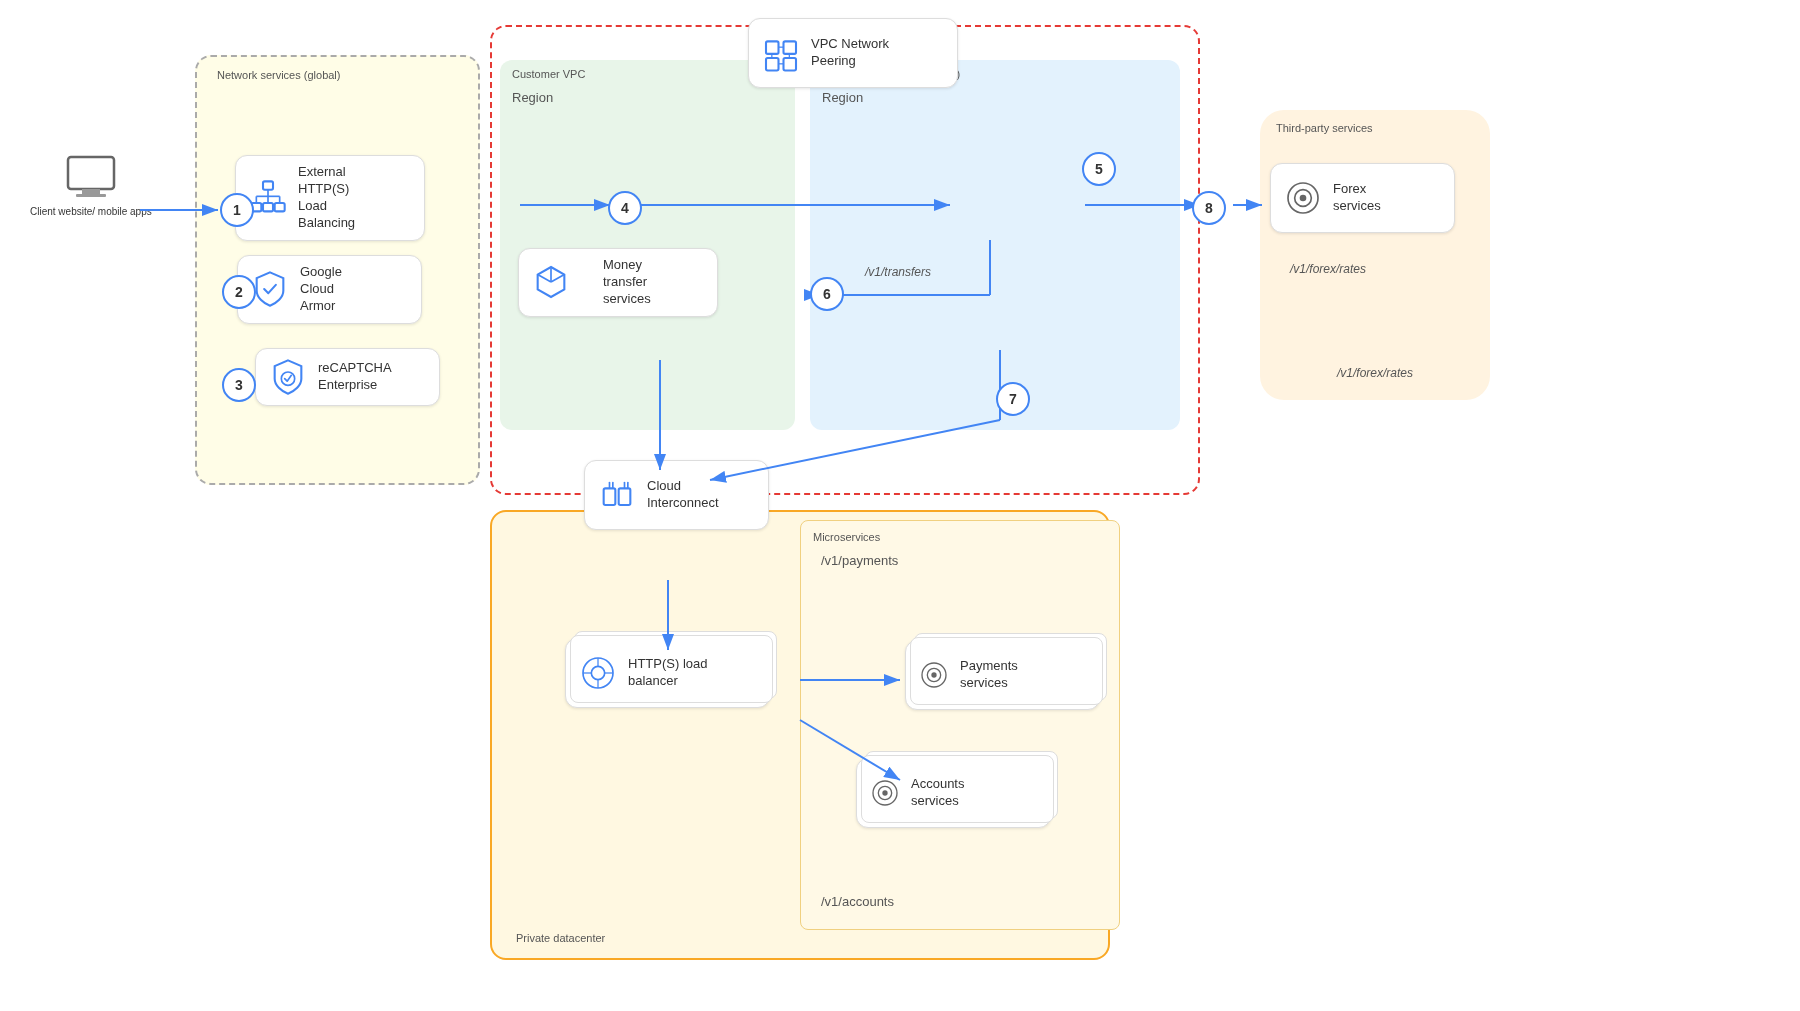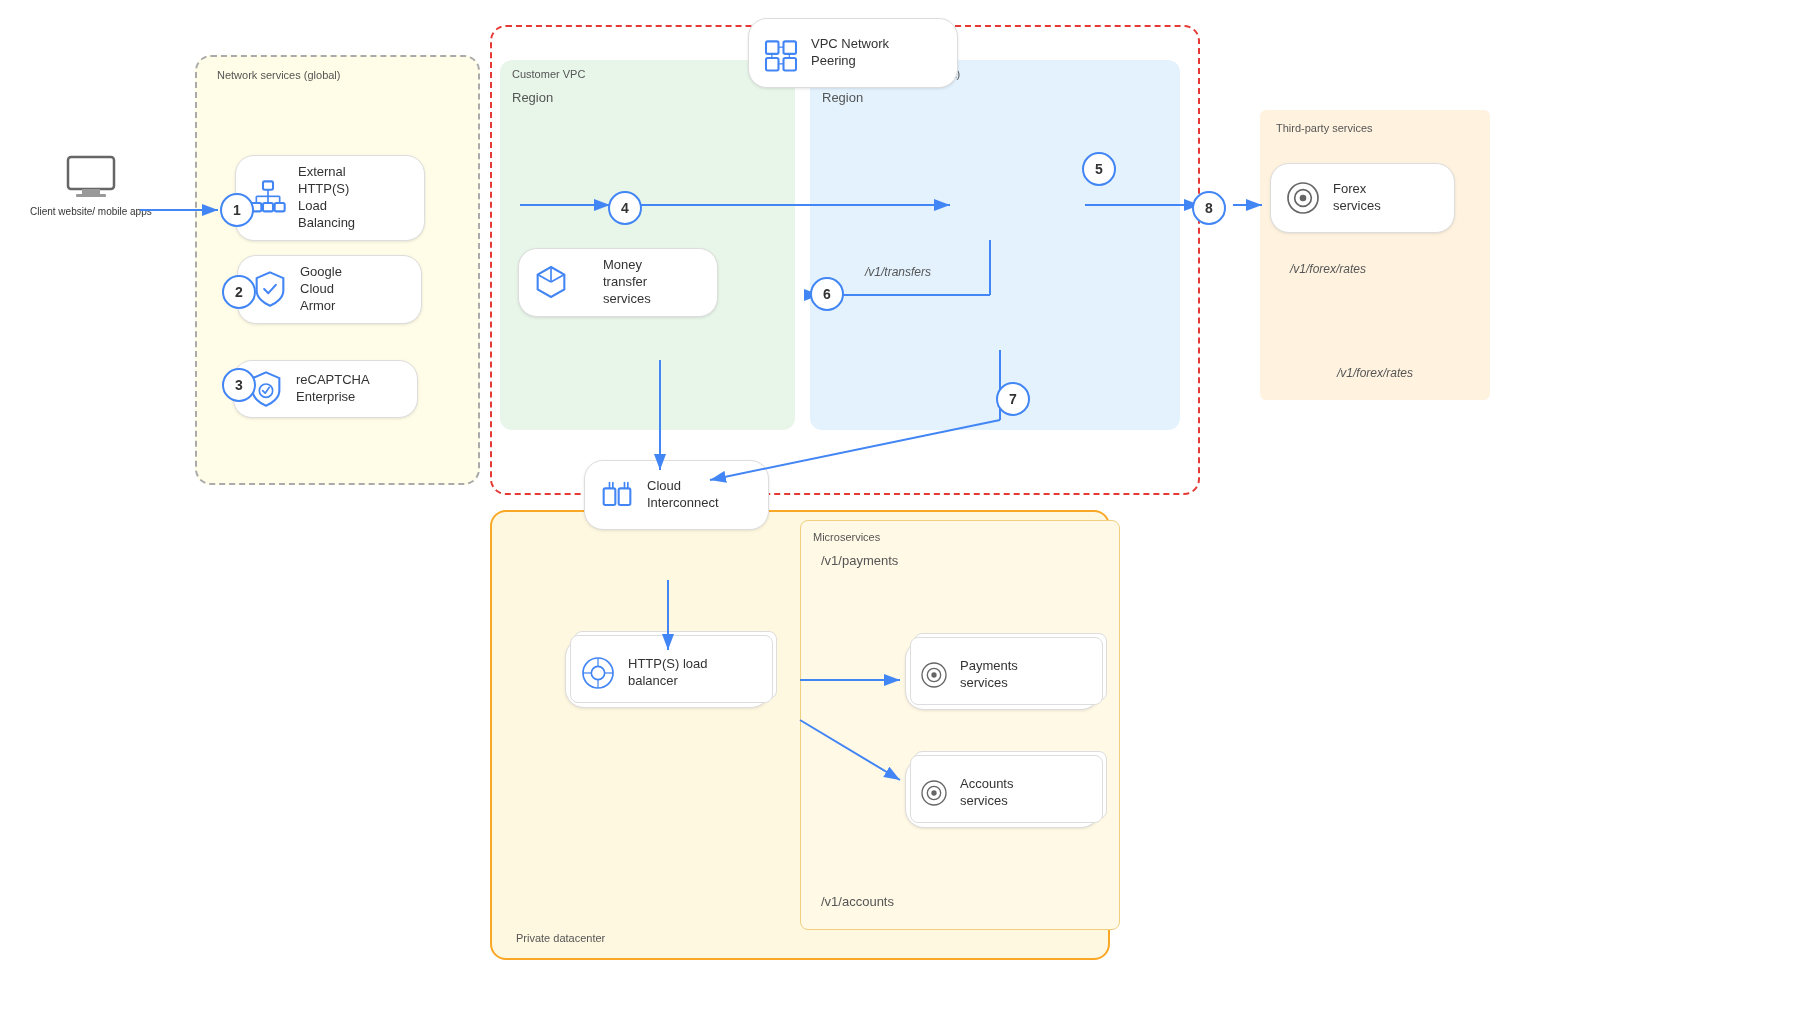--- a/index.html
+++ b/index.html
@@ -72,38 +72,38 @@
       border: 2px solid #f9a825;
       border-radius: 16px;
     }
 
     .third-party-box {
       left: 1260px;
       top: 110px;
       width: 230px;
       height: 290px;
       background: #fff3e0;
-      border-radius: 6px;
+      border-radius: 24px;
       text-align: right;
     }
 
     
     .region-label {
       position: absolute;
       font-size: 11px;
       color: #555;
       font-weight: 400;
     }
 
     
     .service-card {
       position: absolute;
       background: #fff;
       border: 1px solid #ddd;
-      border-radius: 19px;
+      border-radius: 12px;
       display: flex;
       align-items: center;
       padding: 8px 12px;
       gap: 10px;
       box-shadow: 0 1px 3px rgba(0,0,0,0.1);
     }
 
     .service-card .card-text {
       font-size: 13px;
       color: #333;
@@ -339,21 +339,21 @@
       <path d="M24 4 L40 11 L40 26 C40 34 32 41 24 44 C16 41 8 34 8 26 L8 11 Z" fill="none" stroke="#4285f4" stroke-width="2.5"></path>
       <path d="M17 24 L22 29 L31 19" fill="none" stroke="#4285f4" stroke-width="2.5" stroke-linecap="round" stroke-linejoin="round"></path>
     </svg>
     <span class="card-text">Google<br>Cloud<br>Armor</span>
   </div>
 
   <div class="step-circle" style="left:222px; top:368px;">
     <span>3</span>
   </div>
 
-  <div class="service-card" style="left:233px; top:348px; width:185px;margin-top:12px;">
+  <div class="service-card" style="left:255px; top:348px; width:185px;">
     <svg class="icon-svg" viewBox="0 0 48 48">
       <path d="M24 4 L40 11 L40 26 C40 34 32 41 24 44 C16 41 8 34 8 26 L8 11 Z" fill="none" stroke="#4285f4" stroke-width="2.5"></path>
       <circle cx="24" cy="26" r="8" fill="none" stroke="#4285f4" stroke-width="2"></circle>
       <path d="M20 26 L23 29 L28 22" fill="none" stroke="#4285f4" stroke-width="2" stroke-linecap="round" stroke-linejoin="round"></path>
     </svg>
     <span class="card-text">reCAPTCHA<br>Enterprise</span>
   </div>
 
   <div class="step-circle" style="left:608px; top:191px;">
     <span>4</span>
@@ -442,21 +442,21 @@
 
   <div class="service-card stacked-card" style="left:905px; top:640px; width:195px; height:70px; z-index:2;">
     <svg class="icon-svg-sm" viewBox="0 0 48 48">
       <circle cx="24" cy="24" r="18" fill="none" stroke="#666" stroke-width="2"></circle>
       <circle cx="24" cy="24" r="10" fill="none" stroke="#666" stroke-width="2"></circle>
       <circle cx="24" cy="24" r="4" fill="#666"></circle>
     </svg>
     <span class="card-text">Payments<br>services</span>
   </div>
 
-  <div class="service-card stacked-card" style="left:905px; top:758px; width:195px; height:70px; z-index:2;">
+  <div class="service-card stacked-card" style="left:856px; top:758px; width:195px; height:70px; z-index:2;">
     <svg class="icon-svg-sm" viewBox="0 0 48 48">
       <circle cx="24" cy="24" r="18" fill="none" stroke="#666" stroke-width="2"></circle>
       <circle cx="24" cy="24" r="10" fill="none" stroke="#666" stroke-width="2"></circle>
       <circle cx="24" cy="24" r="4" fill="#666"></circle>
     </svg>
     <span class="card-text">Accounts<br>services</span>
   </div>
 
 </div>
 

